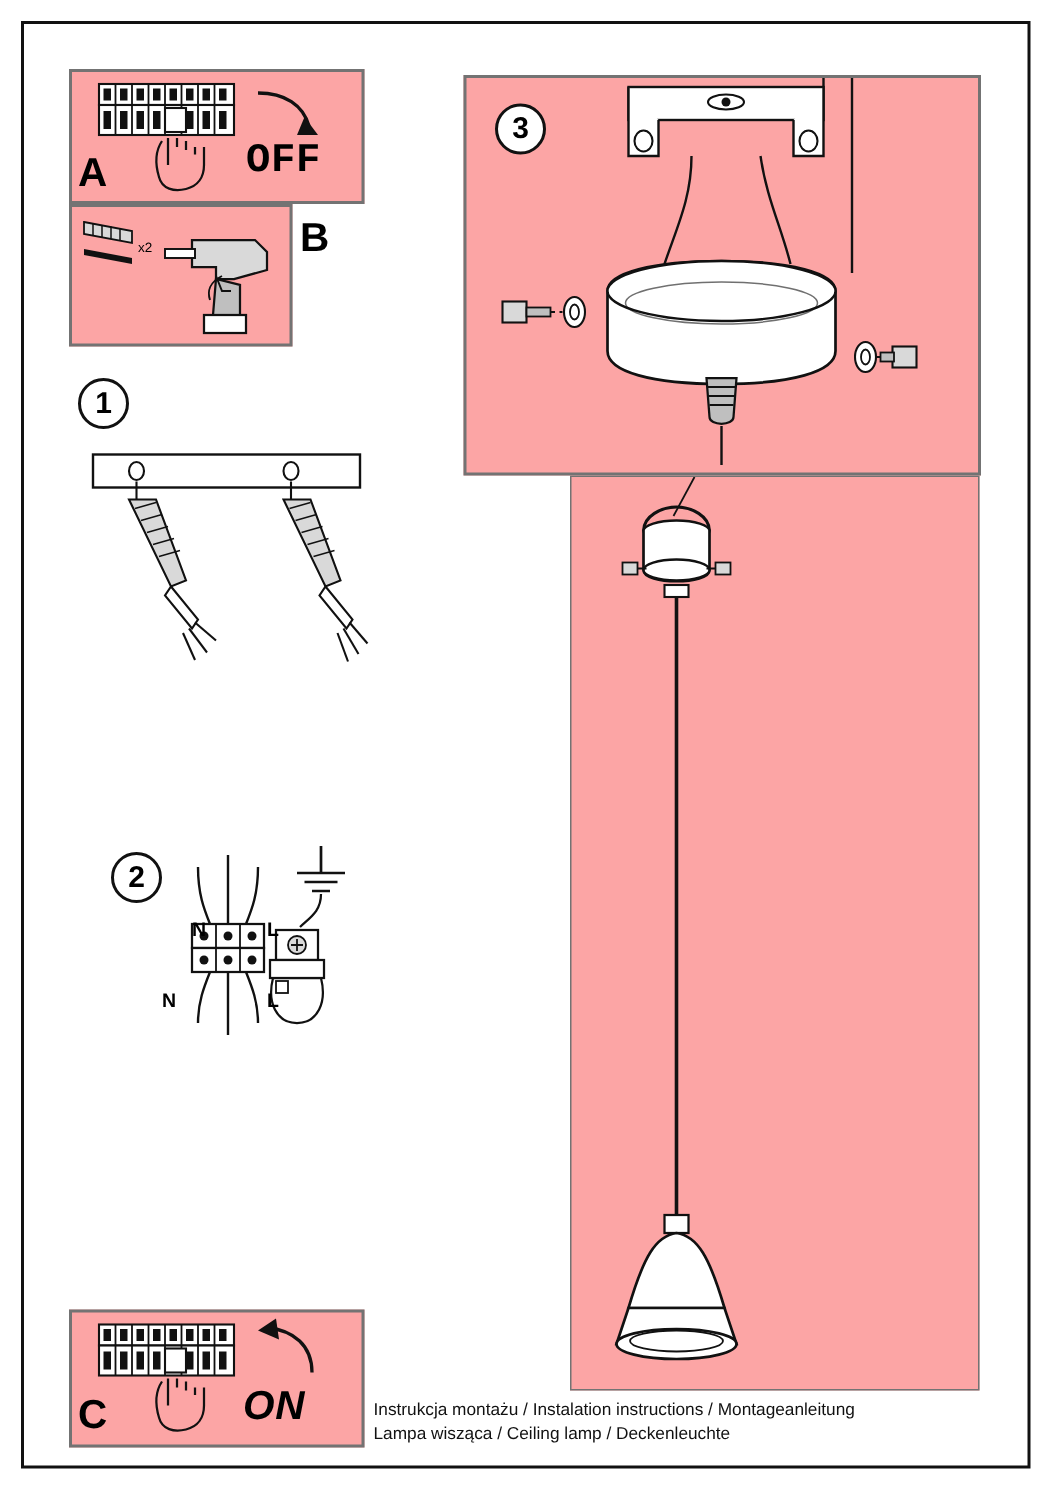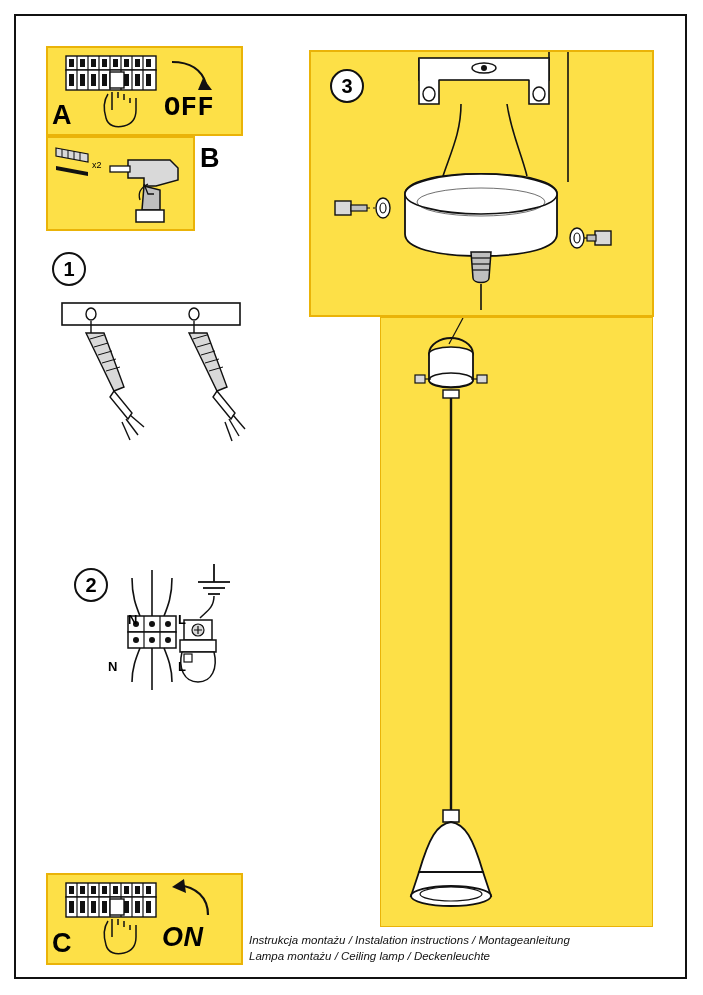--- a/index.html
+++ b/index.html
@@ -22,23 +22,23 @@
     position: absolute;
     left: 14px;
     top: 14px;
     width: 673px;
     height: 965px;
     border: 2px solid #111111;
     box-sizing: border-box;
   }
   .panel {
     position: absolute;
-    border: 2px solid #eab308;
+    border: 2px solid #737373;
     box-sizing: border-box;
-    background: #fde047;
+    background: #fca5a5;
   }
   .label-big {
     position: absolute;
     font-size: 27px;
     font-weight: bold;
     letter-spacing: 0.5px;
   }
   .label-med {
     position: absolute;
     font-size: 22px;
@@ -56,21 +56,20 @@
     display: flex;
     align-items: center;
     justify-content: center;
     background: #ffffff;
   }
   .caption {
     position: absolute;
     font-size: 11.5px;
     line-height: 16px;
     color: #111111;
-    font-style: italic;
   }
   svg { display: block; }
   .ln { stroke: #111111; fill: none; }
   .fillblack { fill: #111111; }
   .fillwhite { fill: #ffffff; }
   .fillgrey { fill: #d9d9d9; }
   .fillgrey2 { fill: #bfbfbf; }
 </style>
 </head>
 <body>
@@ -391,16 +390,16 @@
         <path d="M70 504 C56 506 48 520 38 554 L102 554 C92 520 84 506 70 504 Z" class="ln fillwhite" stroke-width="1.8"></path>
         <path d="M38 554 L30 578 L110 578 L102 554 Z" class="ln fillwhite" stroke-width="1.8"></path>
         <ellipse cx="70" cy="578" rx="40" ry="10" class="ln fillwhite" stroke-width="1.8"></ellipse>
         <ellipse cx="70" cy="576" rx="31" ry="7" class="ln" stroke-width="1.2" fill="none"></ellipse>
       </g>
     </svg>
   </div>
 
   <div class="caption" style="left:249px; top:932px; width:400px;">
     <div>Instrukcja montażu / Instalation instructions / Montageanleitung</div>
-    <div>Lampa montażu / Ceiling lamp / Deckenleuchte</div>
+    <div>Lampa wisząca / Ceiling lamp / Deckenleuchte</div>
   </div>
 
 </div>
 
 </body></html>

